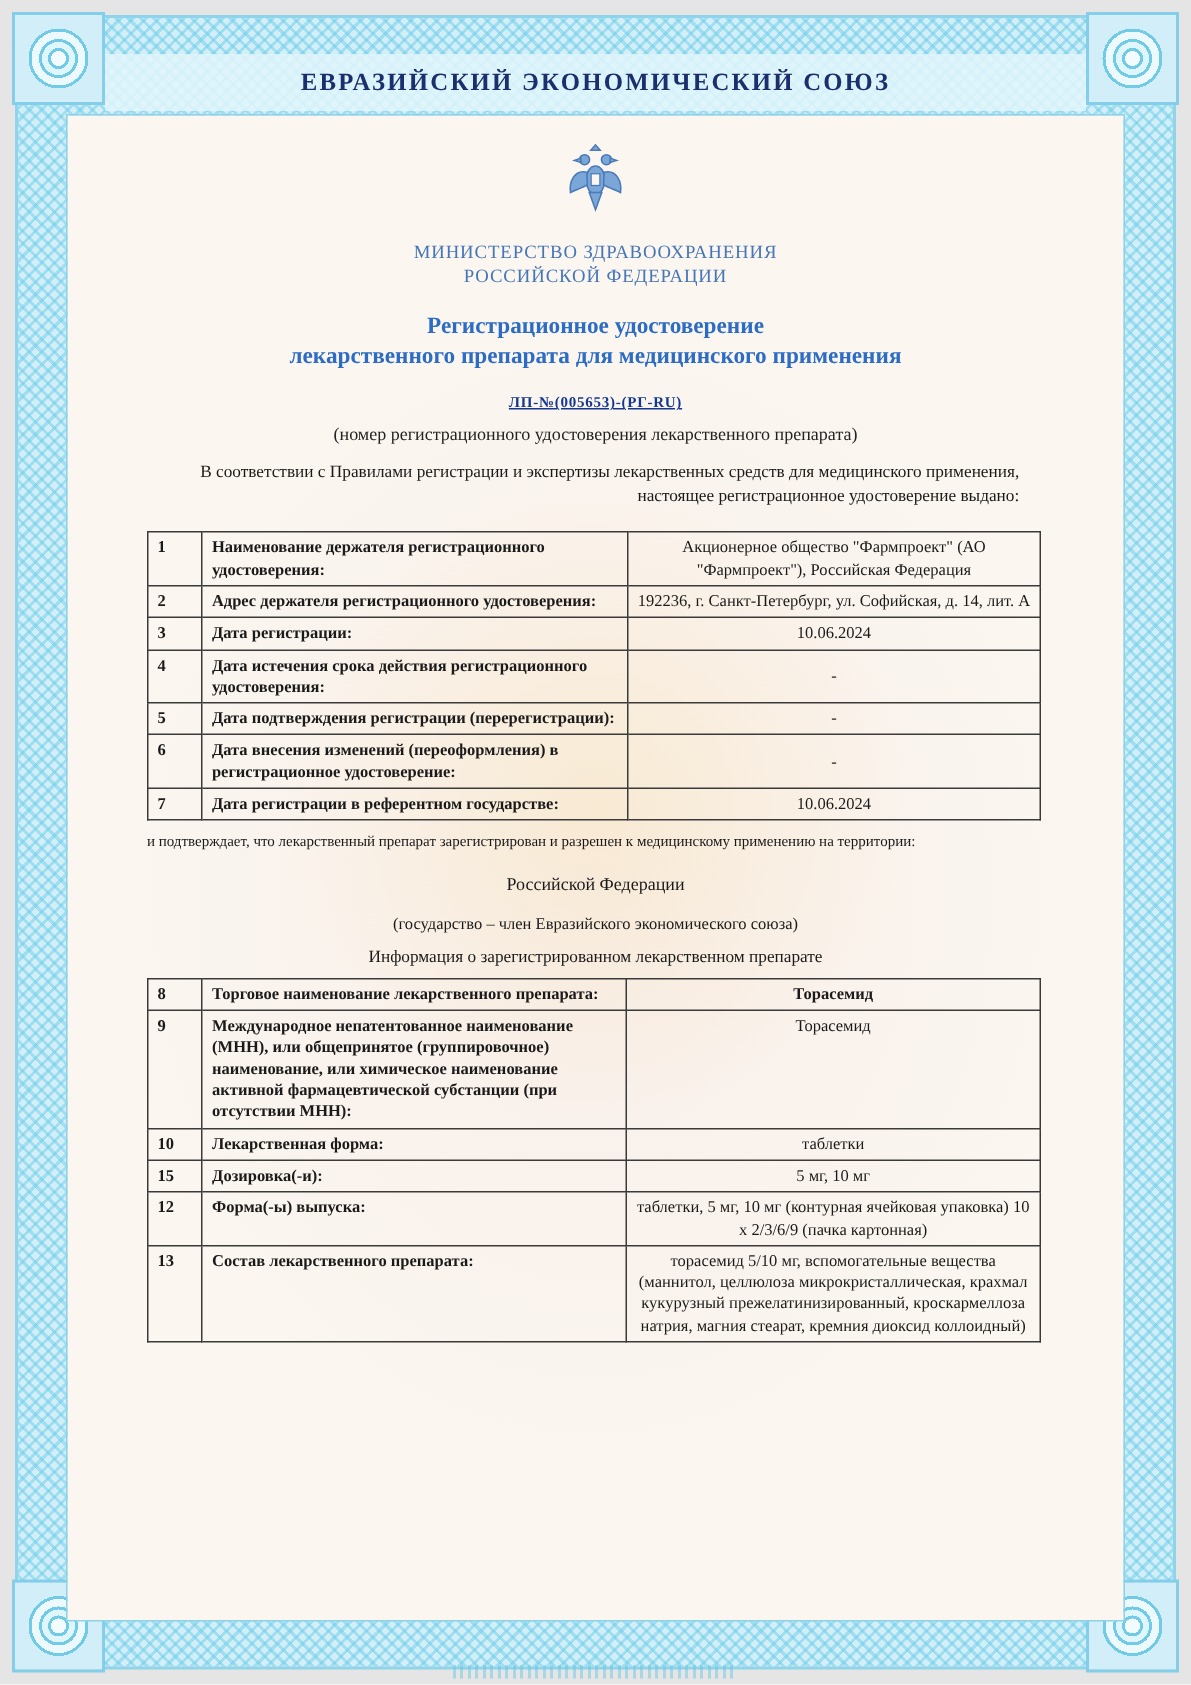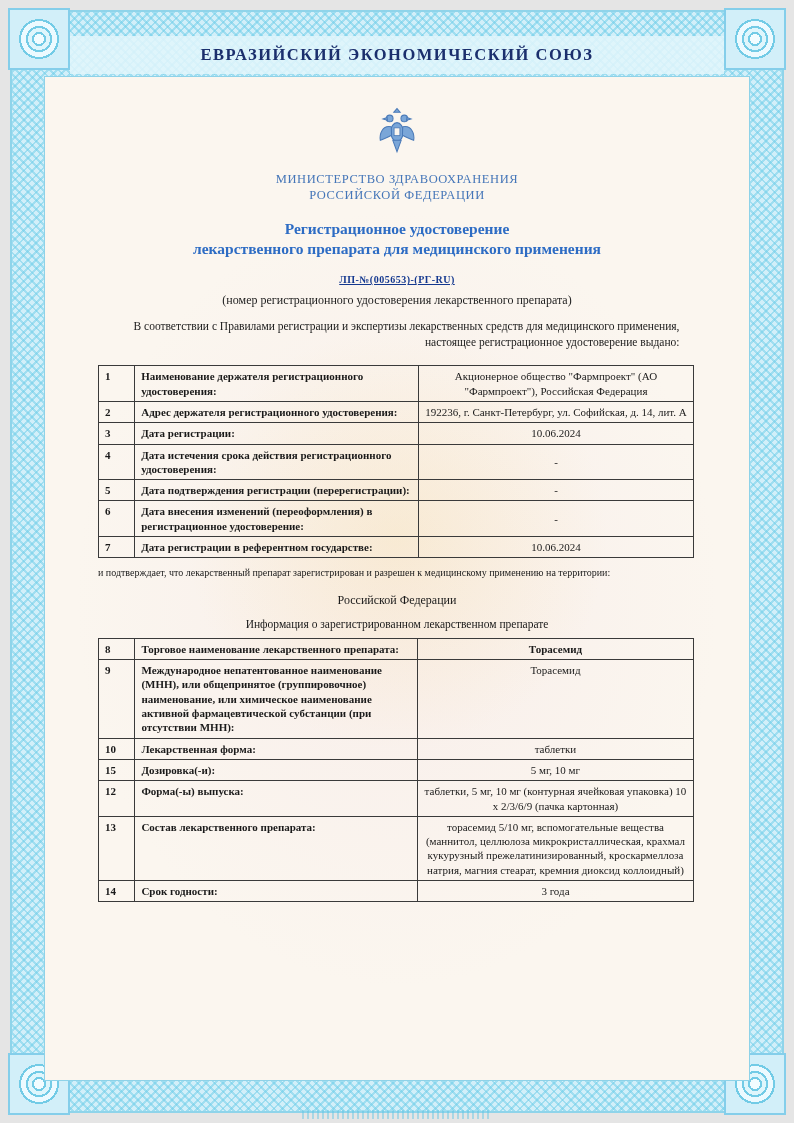--- a/index.html
+++ b/index.html
@@ -35,21 +35,21 @@
     text-align:center;white-space:nowrap;
   }
   
   .inner-paper{
     position:absolute;left:44px;right:44px;top:76px;bottom:42px;
     border:1px solid #8ed2e8;
     background:
       radial-gradient(ellipse 300px 300px at 50% 46%, rgba(247,222,156,0.30), rgba(247,222,156,0) 70%),
       radial-gradient(ellipse 430px 520px at 50% 52%, rgba(236,202,214,0.18), rgba(236,202,214,0) 75%),
       linear-gradient(#fbf6ef,#fbf6ef);
-    padding-top:20px;overflow:hidden;
+    padding-top:8px;overflow:hidden;
   }
   .content{width:598px;margin:0 auto;}
   
   .emblem-wrap{text-align:center;margin-top:10px;}
   .ministry{
     text-align:center;margin-top:10px;color:#4576b8;
     font-size:12.5px;letter-spacing:.6px;line-height:1.3;
   }
   .doc-title{
     text-align:center;margin-top:15px;color:#2d6cc4;font-weight:bold;
@@ -173,20 +173,21 @@
           <tr>
             <td class="c-num">7</td>
             <td class="c-label">Дата регистрации в референтном государстве:</td>
             <td class="c-value">10.06.2024</td>
           </tr>
         </tbody>
       </table>
 
       <div class="confirm-text">и подтверждает, что лекарственный препарат зарегистрирован и разрешен к медицинскому применению на территории:</div>
       <div class="territory">Российской Федерации</div>
+      <div class="member-note">(государство – член Евразийского экономического союза)</div>
       <div class="info-heading">Информация о зарегистрированном лекарственном препарате</div>
 
       <table class="cert second">
         <tbody>
           <tr>
             <td class="c-num">8</td>
             <td class="c-label">Торговое наименование лекарственного препарата:</td>
             <td class="c-value bold">Торасемид</td>
           </tr>
           <tr>
@@ -207,25 +208,20 @@
           <tr>
             <td class="c-num">12</td>
             <td class="c-label">Форма(-ы) выпуска:</td>
             <td class="c-value">таблетки, 5 мг, 10 мг (контурная ячейковая упаковка) 10 х 2/3/6/9 (пачка картонная)</td>
           </tr>
           <tr>
             <td class="c-num">13</td>
             <td class="c-label">Состав лекарственного препарата:</td>
             <td class="c-value" style="vertical-align:top;">торасемид 5/10 мг, вспомогательные вещества (маннитол, целлюлоза микрокристаллическая, крахмал кукурузный прежелатинизированный, кроскармеллоза натрия, магния стеарат, кремния диоксид коллоидный)</td>
           </tr>
-          <tr>
-            <td class="c-num">14</td>
-            <td class="c-label">Срок годности:</td>
-            <td class="c-value">3 года</td>
-          </tr>
         </tbody>
       </table>
 
 
     </div>
   </div>
 
   <div class="bottom-marks"></div>
 
 </div>

